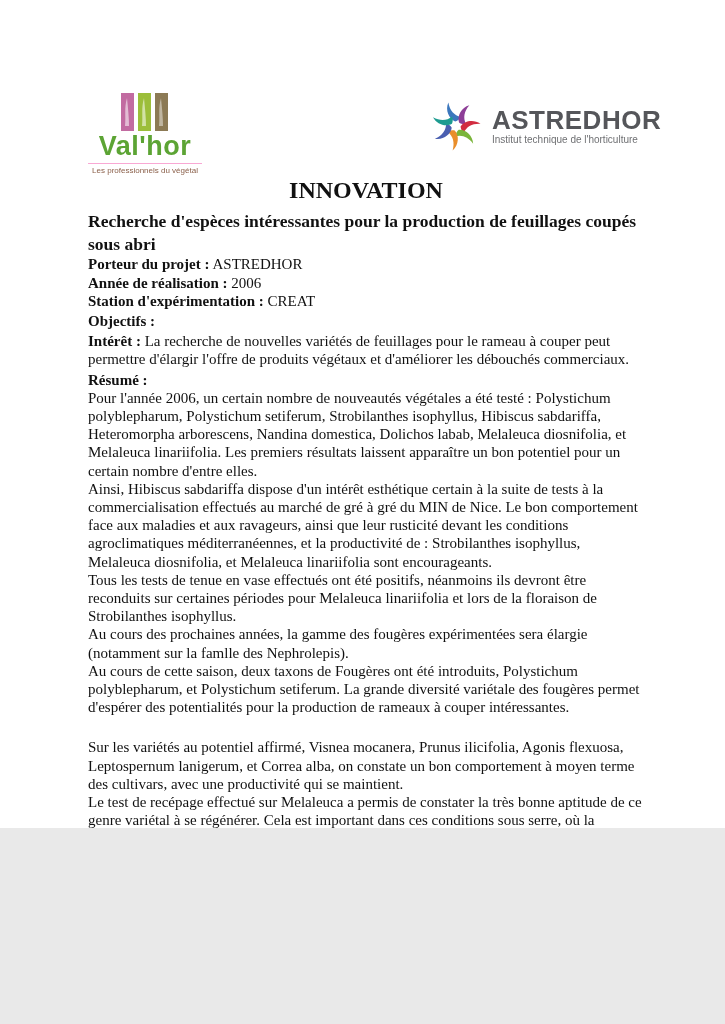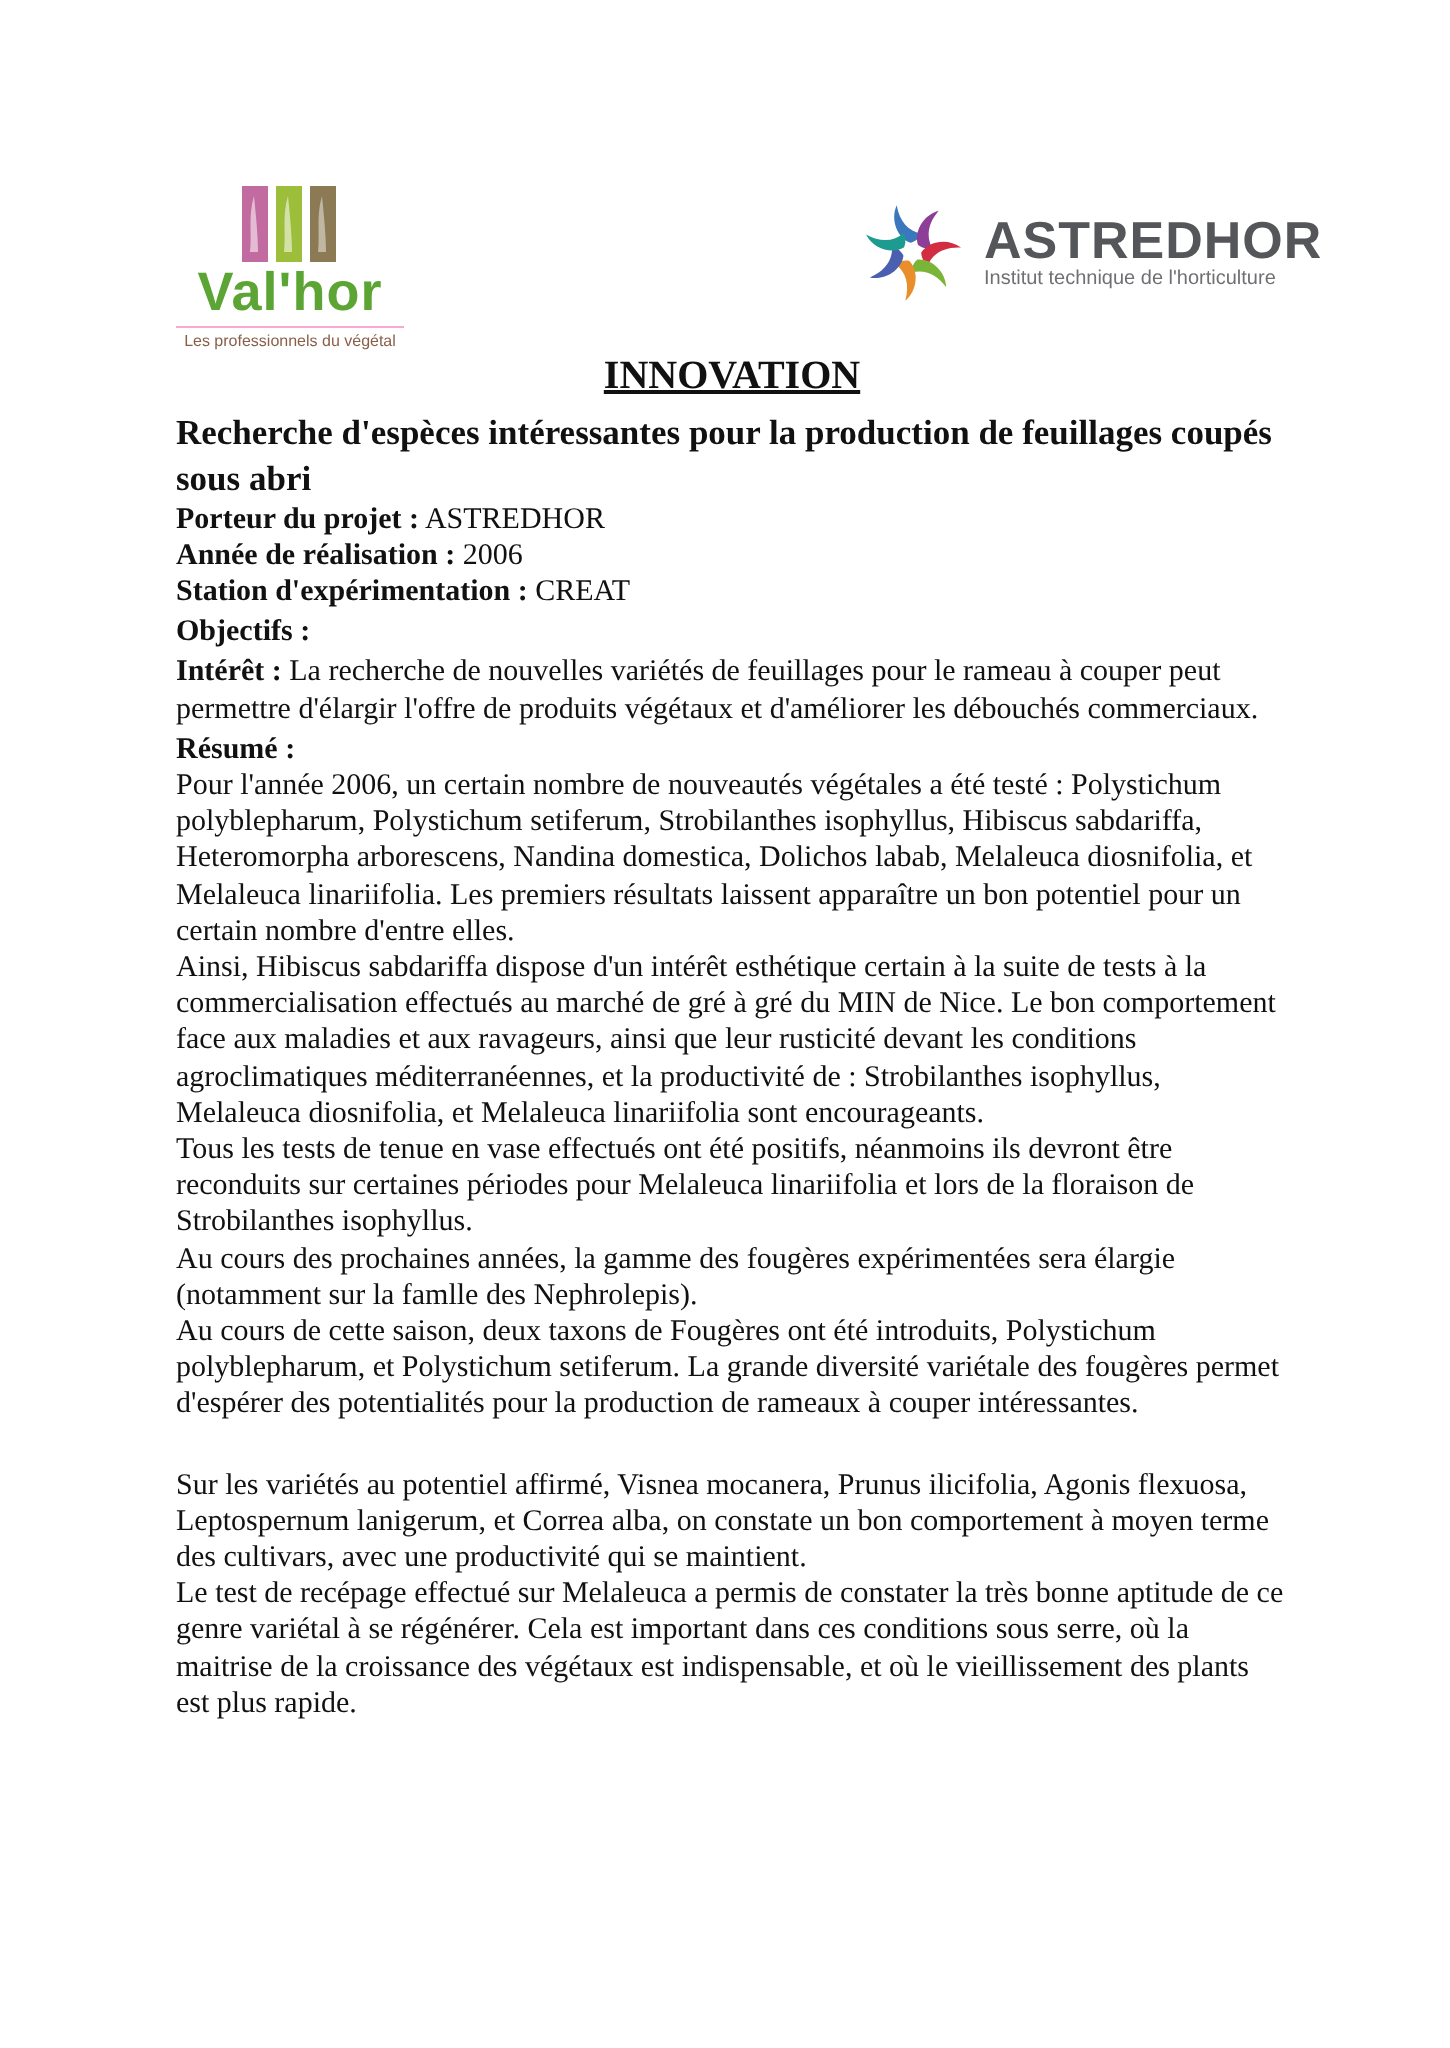--- a/index.html
+++ b/index.html
@@ -1,19 +1,19 @@
 <!DOCTYPE html>
 <html><head>
 <meta charset="utf-8">
 <style>
   html, body { margin: 0; padding: 0; background: #e9e9e9; }
   .page {
     position: relative;
     width: 725px;
-    height: 1024px;
+    height: 828px;
     margin: 0 auto;
     background: #ffffff;
     font-family: "Liberation Serif", serif;
     color: #111111;
     overflow: hidden;
   }
 
   
   .valhor {
     position: absolute;
@@ -69,24 +69,23 @@
     position: absolute;
     left: 88px;
     top: 176px;
     width: 556px;
     font-size: 15px;
     line-height: 18.2px;
   }
   .doc-category {
     text-align: center;
     font-weight: bold;
-    font-size: 20px;
+    font-size: 24px;
     margin: 0 0 5px 0;
     line-height: 1.2;
-    text-decoration: underline;
   }
   .doc-heading {
     font-weight: bold;
     font-size: 17.5px;
     margin: 0;
     line-height: 1.3;
   }
   .meta-block { }
   .meta-line { margin: 0; }
   .b { font-weight: bold; }

